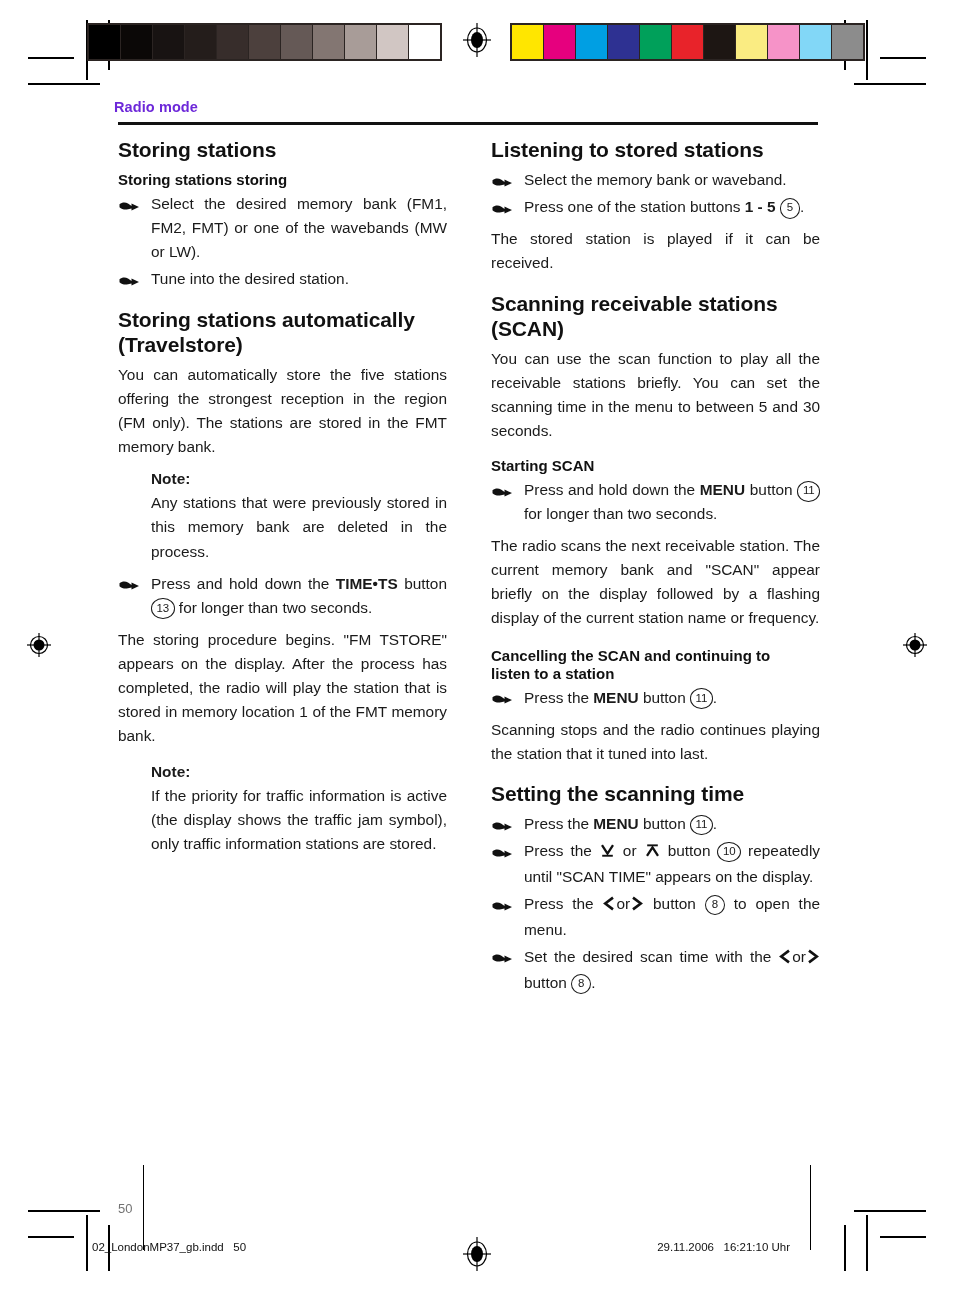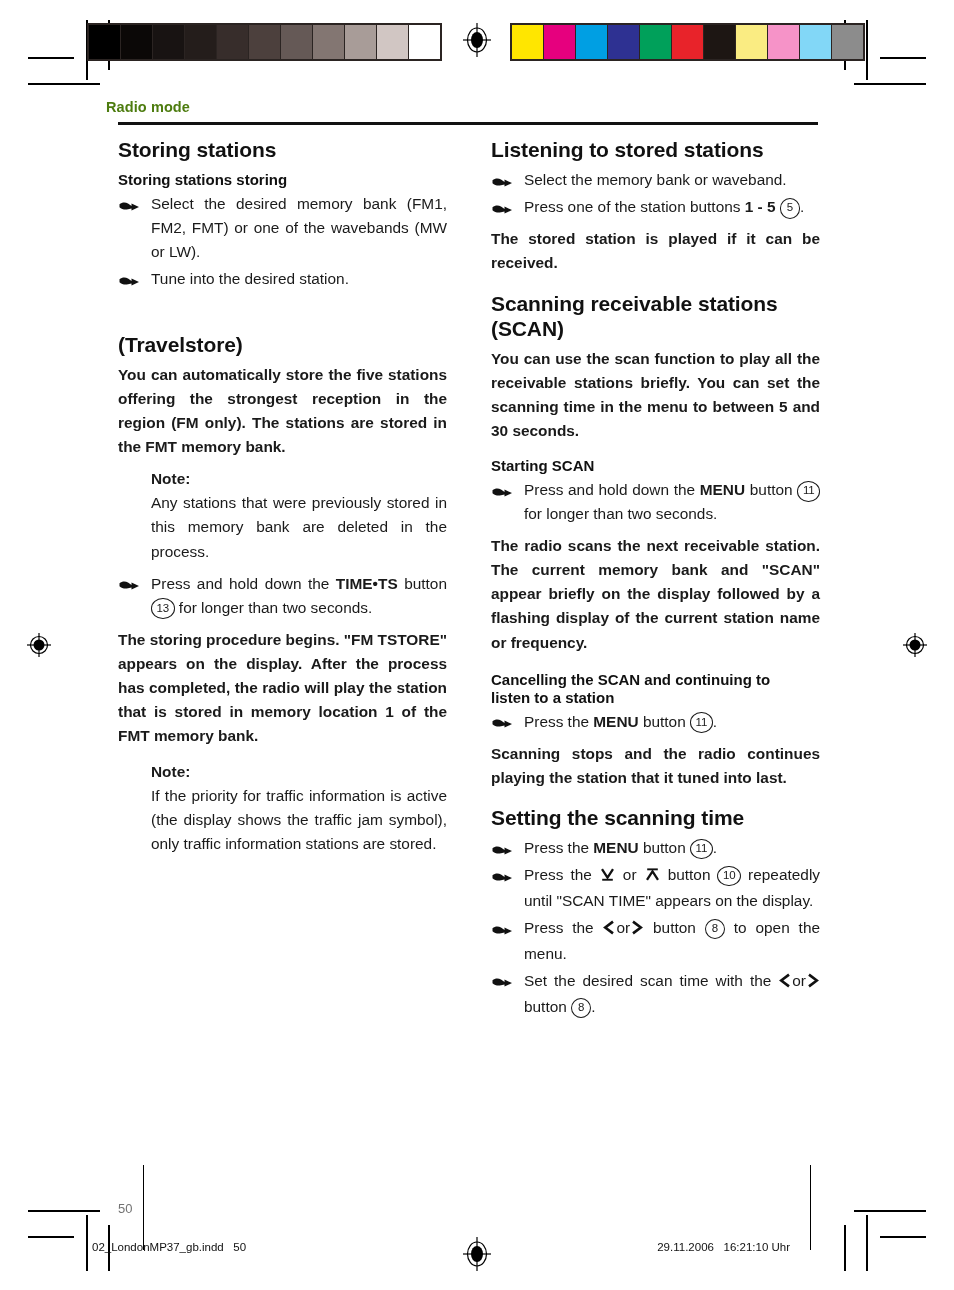--- a/index.html
+++ b/index.html
@@ -83,27 +83,27 @@
   .page {
     position: absolute;
     left: 0;
     top: 0;
     width: 954px;
     height: 1290px;
   }
 
   .running-head {
     position: absolute;
-    left: 106px;
+    left: 114px;
     top: 99px;
     width: 700px;
     font-size: 14.5px;
     font-weight: bold;
     letter-spacing: 0.1px;
-    color: #4d7c0f;
+    color: #6d28d9;
   }
   .head-rule {
     position: absolute;
     left: 118px;
     top: 122px;
     width: 700px;
     height: 2.5px;
     background: #111;
   }
 
@@ -134,21 +134,20 @@
     line-height: 1.2;
     margin: 0 0 3px 0;
     color: #111;
   }
   p.body {
     font-size: 15.4px;
     line-height: 1.56;
     margin: 4px 0 8px 0;
     text-align: justify;
     color: #1a1a1a;
-    font-weight: bold;
   }
 
   ul.steps {
     list-style: none;
     margin: 0 0 8px 0;
     padding: 0;
   }
   ul.steps li {
     position: relative;
     padding-left: 33px;
@@ -347,21 +346,21 @@
           <span class="hand">
             <svg width="22" height="13" viewBox="0 0 22 13">
               <path d="M1.5 3.2 C4 1.2 7.5 1 10 2.6 L13.5 4.9 L13.5 2.6 L21 6.1 L13.5 9.6 L13.5 7.4 L10 8.2 C7 9 3.5 8.2 1.5 6.2 Z" fill="#111"></path>
             </svg>
           </span>
           <span>Tune into the desired station.</span>
         </li>
       </ul>
 
       <h1 class="sec tight" style="margin-top:17px;">
-        <br>
+        <span>Storing stations automatically</span><br>
         <span>(Travelstore)</span>
       </h1>
 
       <p class="body">You can automatically store the five stations offering the strongest reception in the region (FM only). The stations are stored in the FMT memory bank.</p>
 
       <div class="note-block">
         <p class="note-title">Note:</p>
         <p class="note-text">Any stations that were previously stored in this memory bank are deleted in the process.</p>
       </div>
 

